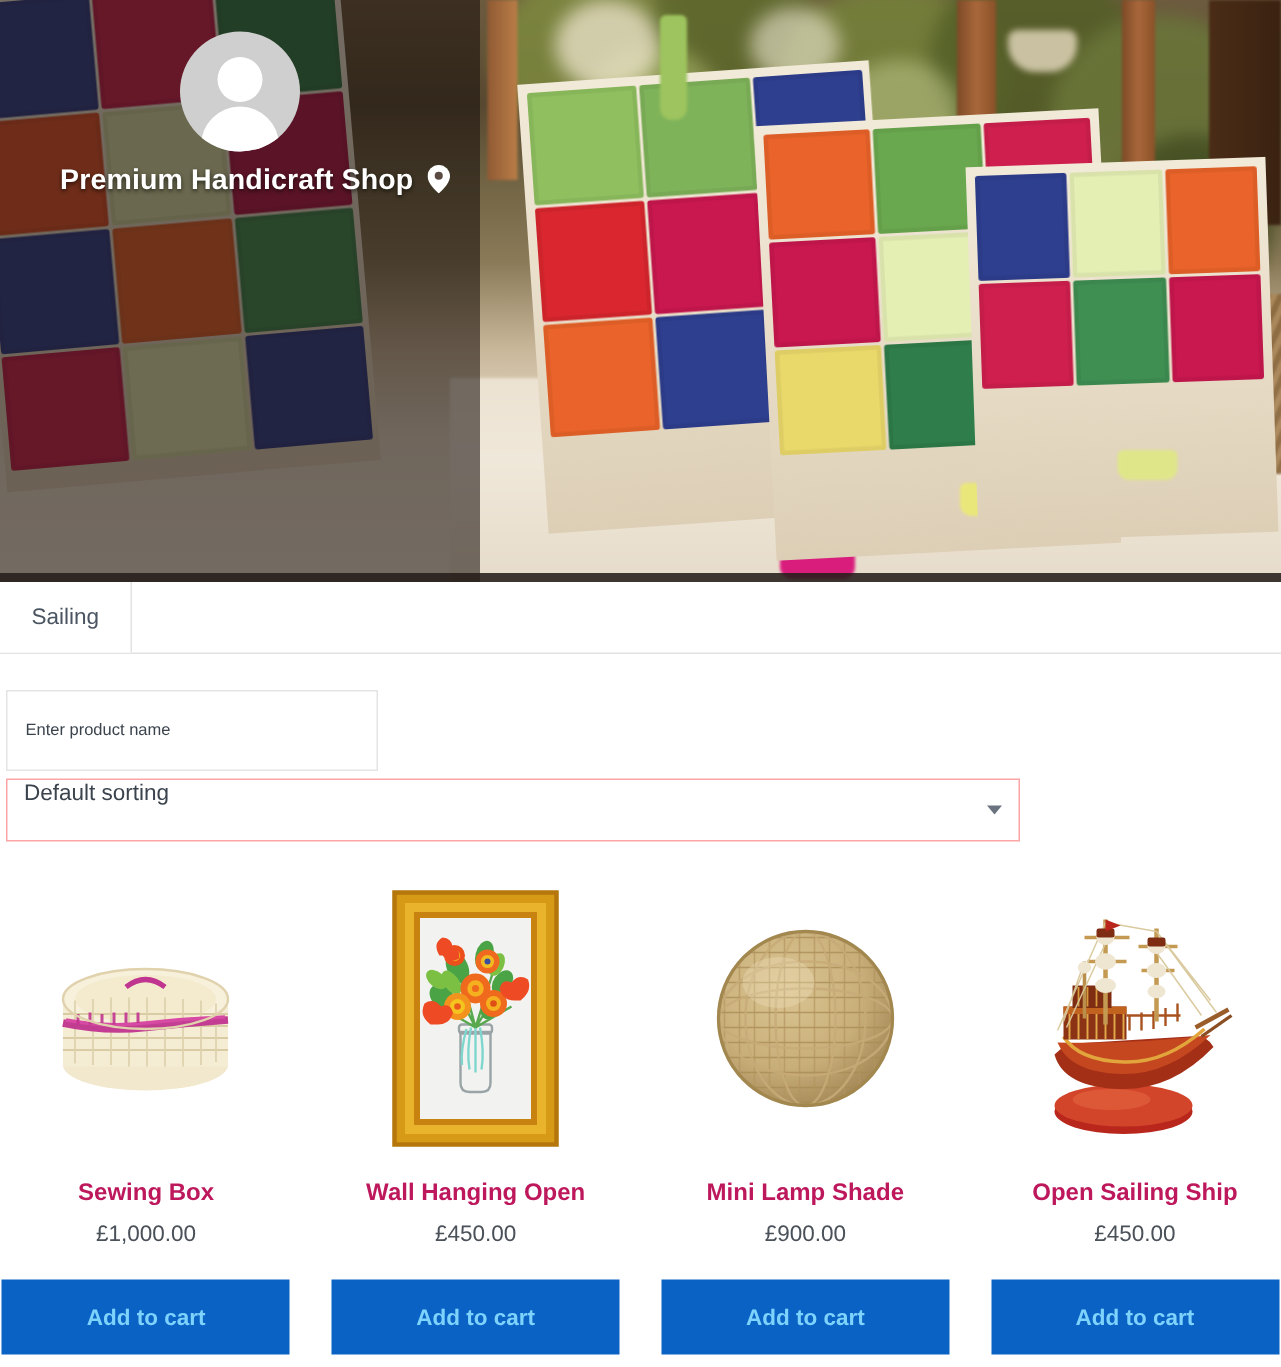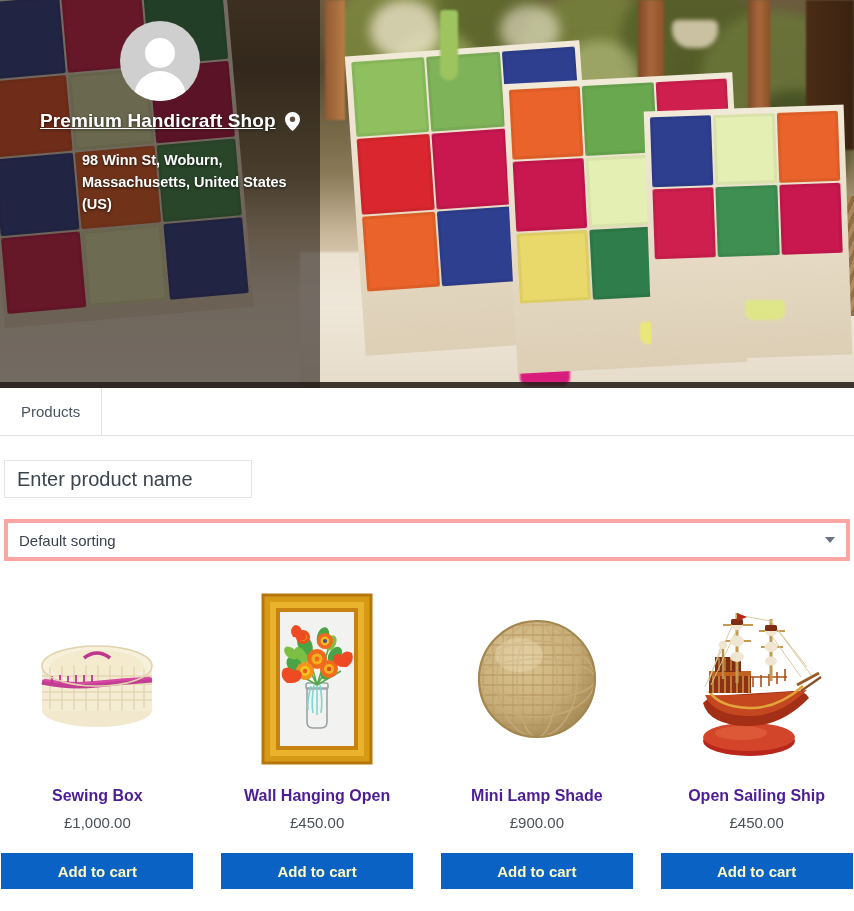--- a/index.html
+++ b/index.html
@@ -110,23 +110,22 @@
   }
   .avatar .head{
     position:absolute; left:50%; top:17px; transform:translateX(-50%);
     width:30px; height:30px; border-radius:50%; background:#fff;
   }
   .avatar .body{
     position:absolute; left:50%; top:50px; transform:translateX(-50%);
     width:52px; height:42px; border-radius:26px 26px 0 0; background:#fff;
   }
   .store-title-row{
-    display:flex; align-items:center; gap:9px;
+    display:flex; gap:9px;
     margin:9px 0 17px 2px;
-    text-decoration:underline;
   }
   .store-title{
     font-size:19px; font-weight:bold; letter-spacing:.1px;
     text-shadow:0 1px 3px rgba(0,0,0,.65);
   }
   .pin-icon svg{ display:block; }
   .store-address{
     margin:13px 0 0 44px;
     font-size:14.5px; font-weight:bold; line-height:22px; width:205px;
     text-shadow:0 1px 3px rgba(0,0,0,.7);
@@ -158,47 +157,47 @@
   .tab.active{ color:#4a5561; }
 
   
   .search-row{
     display:flex; align-items:stretch;
     margin:24px 0 0 0;
     height:41px;
     padding-left:4px;
   }
   .search-input{
-    width:248px; height:38px;
+    width:248px; height:54px;
     border:1px solid #e4e4e4;
     background:#fff;
-    font-size:20px; color:#3b434d;
+    font-size:11px; color:#3b434d;
     padding:0 12px;
     font-family:"Liberation Sans", sans-serif;
     outline:none;
   }
   .search-input::placeholder{ color:#3b434d; }
   .search-btn{
     width:98px; height:41px;
     margin-left:3px;
     background:#ef4b23;
     color:#fff; border:none;
     font-size:13.5px; font-weight:bold;
     font-family:"Liberation Sans", sans-serif;
     cursor:pointer;
   }
 
   
   .sort-wrap{
     position:relative;
     margin:18px 0 0 4px;
-    width:846px; height:42px;
-    border:4px solid #fca5a5;
+    width:676px; height:42px;
+    border:1px solid #fca5a5;
     background:#fff;
-    display:flex; align-items:center;
+    display:flex; 
   }
   .sort-label{
     font-size:15px; color:#3b434d;
     padding-left:11px;
   }
   .sort-caret{
     position:absolute; right:11px; top:50%; transform:translateY(-50%);
     width:0; height:0;
     border-left:5px solid transparent;
     border-right:5px solid transparent;
@@ -214,30 +213,30 @@
     padding:0 1px;
   }
   .card{ display:flex; flex-direction:column; align-items:center; }
   .thumb{
     width:100%; height:192px;
     display:flex; align-items:center; justify-content:center;
     background:#fff;
   }
   .pname{
     margin-top:12px;
-    font-size:16px; font-weight:bold; color:#4c1d95; text-align:center;
+    font-size:16px; font-weight:bold; color:#be185d; text-align:center;
   }
   .pprice{
     margin-top:9px;
     font-size:15px; color:#4b5159; text-align:center;
   }
   .cart-btn{
     margin-top:22px;
-    width:192px; height:36px;
-    background:#0a62c4; color:#fef9c3;
+    width:192px; height:50px;
+    background:#0a62c4; color:#7dd3fc;
     border:none;
     font-size:15px; font-weight:bold;
     font-family:"Liberation Sans", sans-serif;
     cursor:pointer;
   }
 </style>
 </head>
 <body>
 
 <div class="page">
@@ -344,29 +343,28 @@
       <div class="store-title-row">
         <div class="store-title">Premium Handicraft Shop</div>
         <span class="pin-icon">
           <svg width="15" height="19" viewBox="0 0 15 19">
             <path d="M7.5 0C3.4 0 0 3.3 0 7.4 0 12.9 7.5 19 7.5 19S15 12.9 15 7.4C15 3.3 11.6 0 7.5 0z" fill="#fff"></path>
             <circle cx="7.5" cy="7.2" r="2.7" fill="#5b4a42"></circle>
           </svg>
         </span>
       </div>
 
-      <div class="store-address">98 Winn St, Woburn, Massachusetts, United States (US)</div>
 
 
     </div>
   </div>
 
   <div class="tabs">
     <div class="tab active">
-      <span>Products</span>
+      <span>Sailing</span>
     </div>
   </div>
 
   <div class="search-row">
     <input class="search-input" type="text" placeholder="Enter product name" style="">
   </div>
 
   <div class="sort-wrap">
     <span class="sort-label">Default sorting</span>
     <span class="sort-caret"></span>

